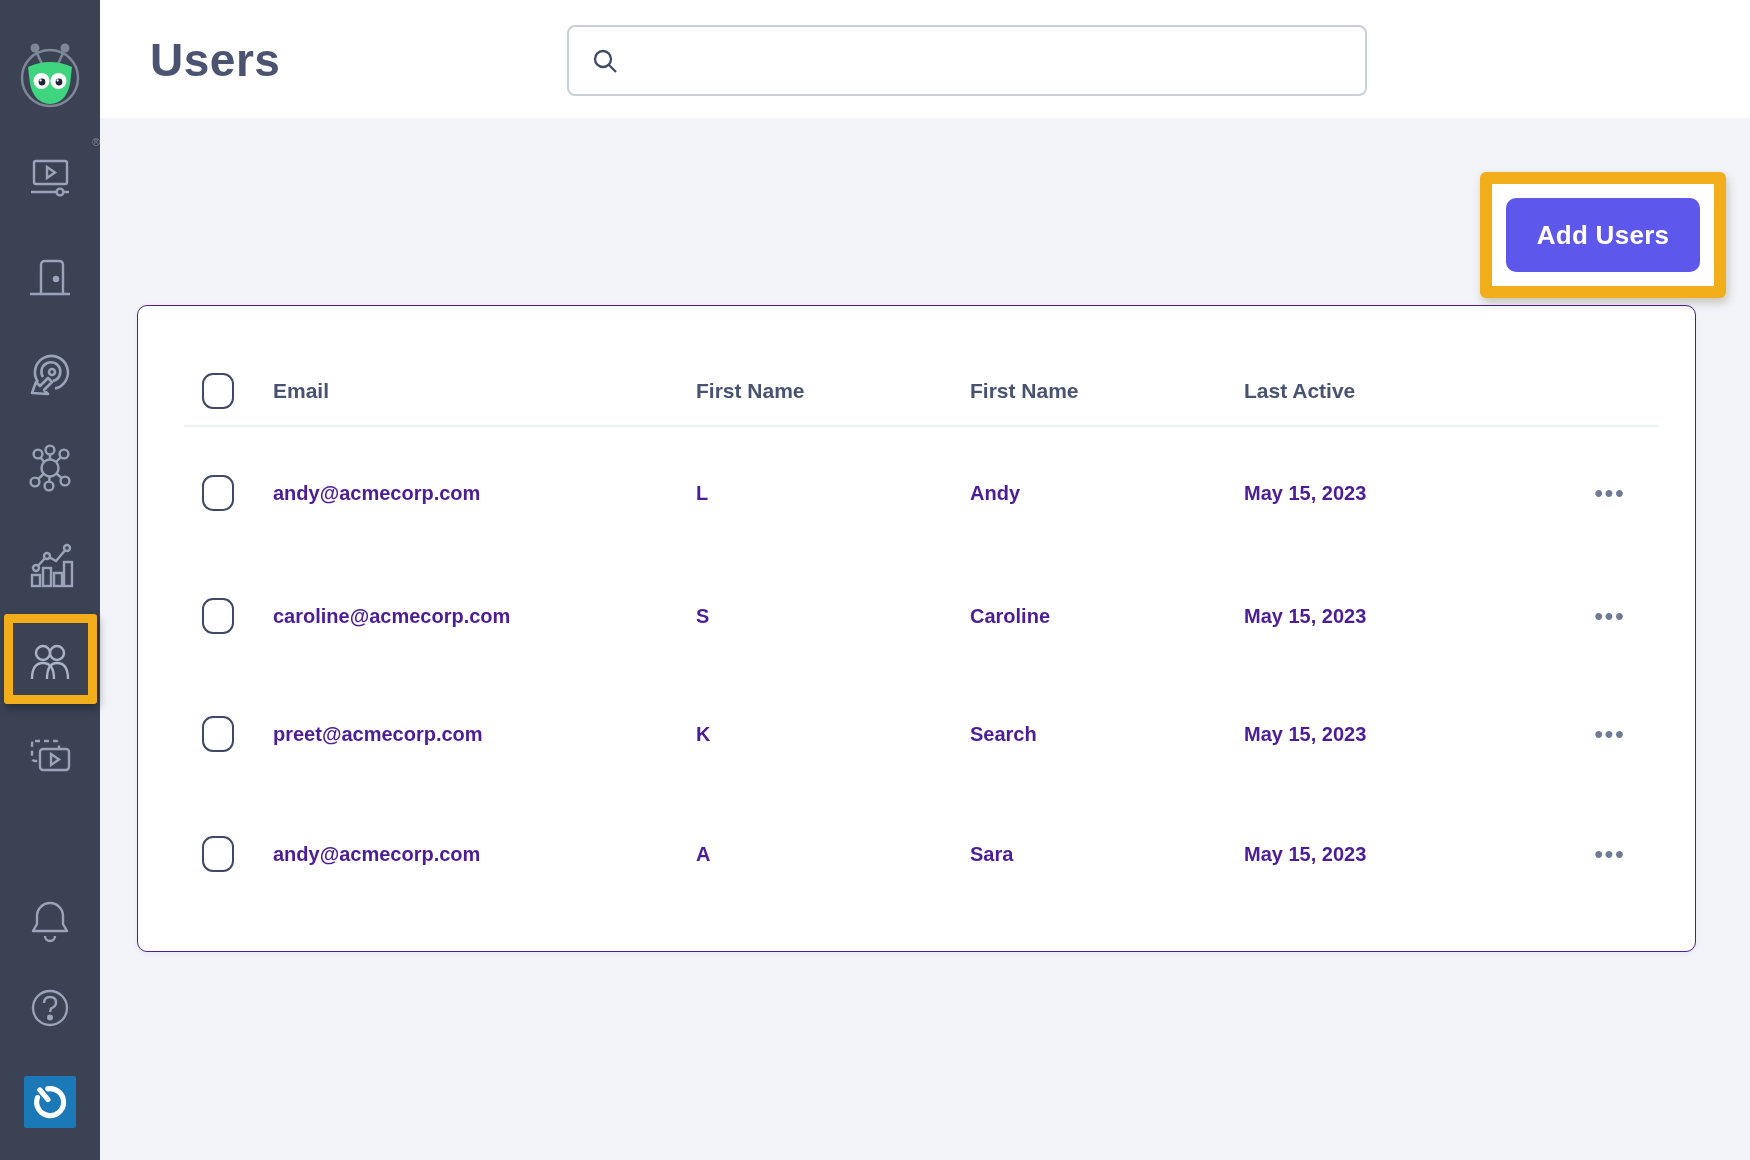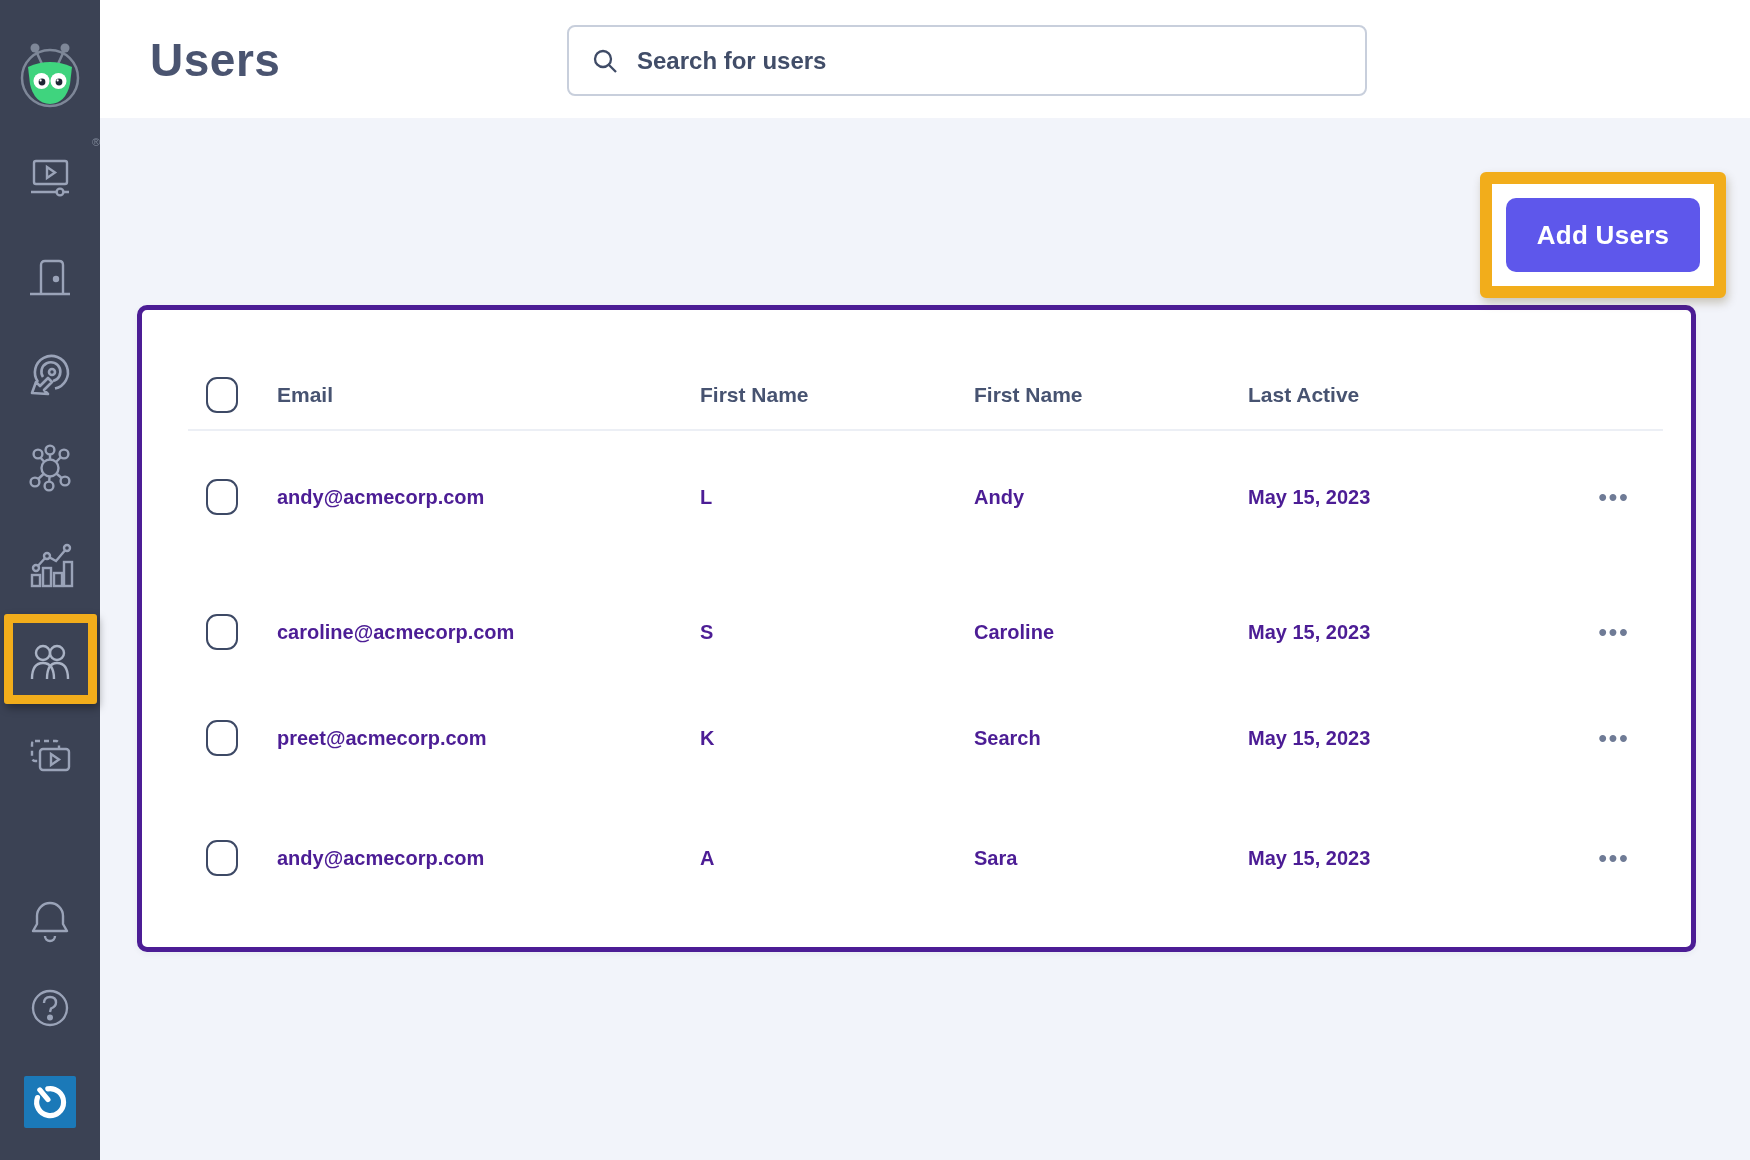--- a/index.html
+++ b/index.html
@@ -65,28 +65,28 @@
   .add-users-btn {
     width: 194px; height: 74px; border: none; cursor: pointer;
     background: #5E57EB; color: #FFFFFF; border-radius: 10px;
     font-family: "Liberation Sans", sans-serif;
     font-size: 26px; font-weight: 700; letter-spacing: 0.3px;
   }
 
   
   .card {
     position: absolute; left: 137px; top: 305px; width: 1559px; height: 647px;
-    background: #FFFFFF; border: 5px solid #4c1d95; border-radius: 10px;
+    background: #FFFFFF; border: 1px solid #4c1d95; border-radius: 10px;
     box-shadow: 0 2px 6px rgba(40,50,80,0.05);
   }
   .thead-row { position: absolute; left: 0; top: 47px; width: 100%; height: 76px; }
   .divider { position: absolute; left: 46px; top: 119px; width: 1475px; height: 2px; background: #ECEFF5; }
   .trow { position: absolute; left: 0; width: 100%; height: 76px; }
   .trow.r0 { top: 149px; } 
-  .trow.r1 { top: 284px; } 
+  .trow.r1 { top: 272px; } 
   .trow.r2 { top: 390px; } 
   .trow.r3 { top: 510px; } 
   .cell {
     position: absolute; top: 50%; transform: translateY(-50%);
     font-size: 20px; font-weight: 700; color: #4c1d95; white-space: nowrap;
   }
   .thead-row .cell { font-size: 21px; color: #475371; }
   .c-check  { left: 64px; }
   .c-email  { left: 135px; }
   .c-last   { left: 558px; }
@@ -204,21 +204,20 @@
   </div>
 </aside>
 
 <header class="topbar">
   <h1 class="page-title">Users</h1>
   <div class="search-box">
     <svg width="28" height="28" viewBox="0 0 28 28" fill="none" stroke="#3F4B66" stroke-width="2.3">
       <circle cx="12" cy="12" r="8"></circle>
       <line x1="18" y1="18" x2="25" y2="25"></line>
     </svg>
-    <input type="text" placeholder="Search for users" style="">
   </div>
 </header>
 
 <div class="add-users-highlight">
   <button class="add-users-btn">Add Users</button>
 </div>
 
 <section class="card">
 
   <div class="thead-row">

